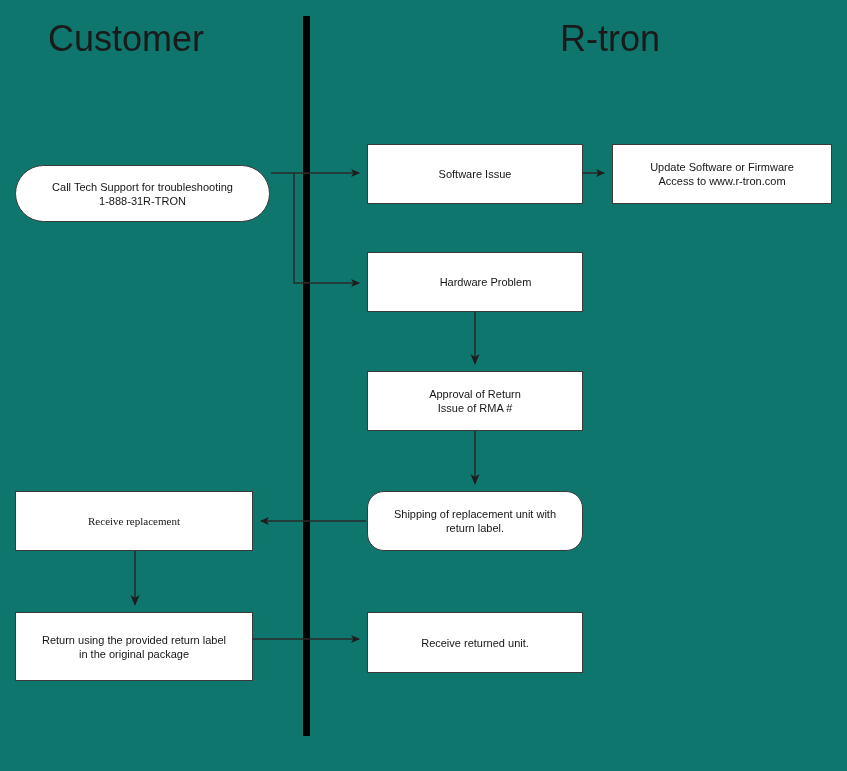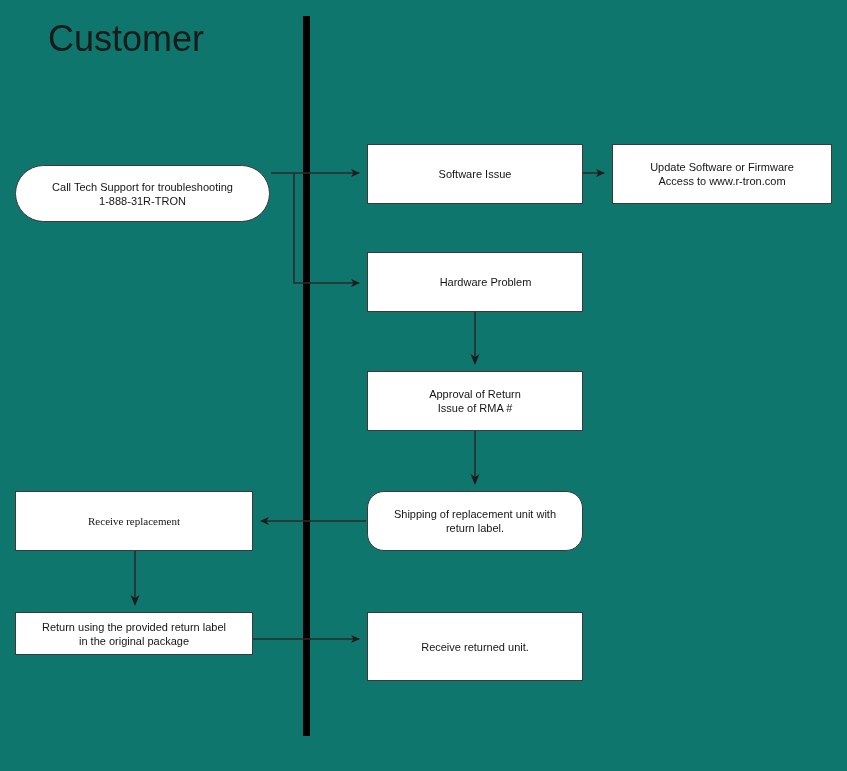--- a/index.html
+++ b/index.html
@@ -62,20 +62,21 @@
     pointer-events: none;
   }
 </style>
 </head>
 <body>
 
 <div id="canvas">
 
   <div class="lane-title" style="left:48px; top:18px;">Customer</div>
 
+  <div class="lane-title" style="left:560px; top:18px;">R-tron</div>
 
   <div class="divider" style="left:303px; top:16px; width:7px; height:720px;"></div>
 
   <svg class="edges" viewBox="0 0 847 771" xmlns="http://www.w3.org/2000/svg">
     <defs>
       <marker id="arrow-r" markerWidth="9" markerHeight="9" refX="8" refY="4.5" orient="auto" markerUnits="userSpaceOnUse">
         <path d="M0,0.6 L9,4.5 L0,8.4 L2.4,4.5 Z" fill="#1d1d1d"></path>
       </marker>
       <marker id="arrow-l" markerWidth="9" markerHeight="9" refX="8" refY="4.5" orient="auto" markerUnits="userSpaceOnUse">
         <path d="M0,0.6 L9,4.5 L0,8.4 L2.4,4.5 Z" fill="#1d1d1d"></path>
@@ -130,22 +131,22 @@
 
   <div class="node" style="left:367px; top:491px; width:216px; height:60px;border-radius:17px;">
     <span class="node-label">Shipping of replacement unit with
 return label.</span>
   </div>
 
   <div class="node" style="left:15px; top:491px; width:238px; height:60px;font-family:Liberation Serif, serif;">
     <span class="node-label">Receive replacement</span>
   </div>
 
-  <div class="node" style="left:15px; top:612px; width:238px; height:43px;">
+  <div class="node" style="left:15px; top:612px; width:238px; height:69px;">
     <span class="node-label">Return using the provided return label
 in the original package</span>
   </div>
 
-  <div class="node" style="left:367px; top:612px; width:216px; height:69px;">
+  <div class="node" style="left:367px; top:612px; width:216px; height:61px;">
     <span class="node-label">Receive returned unit.</span>
   </div>
 
 </div>
 
 </body></html>

